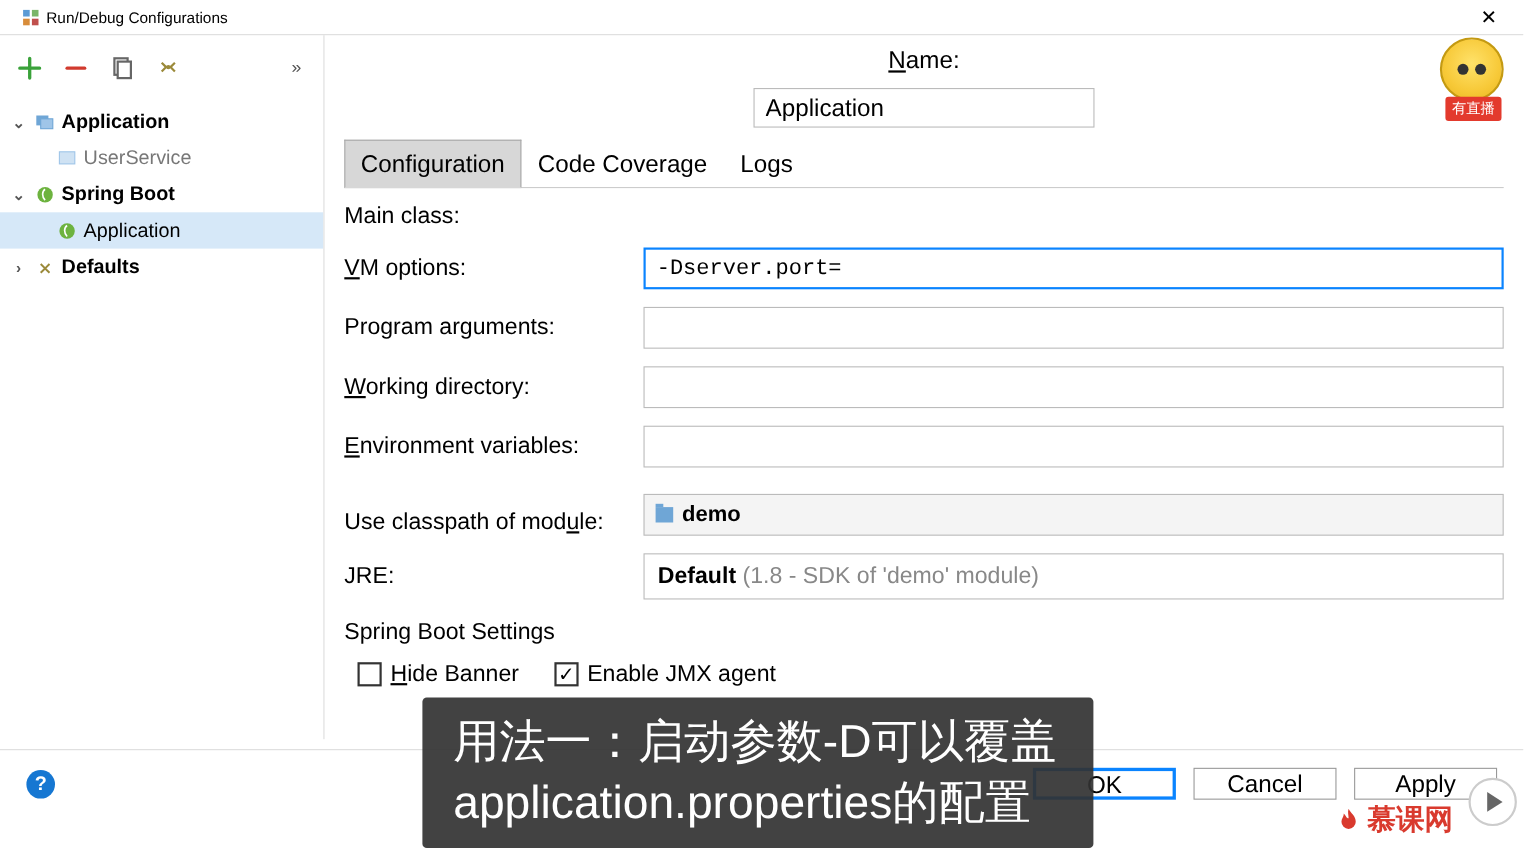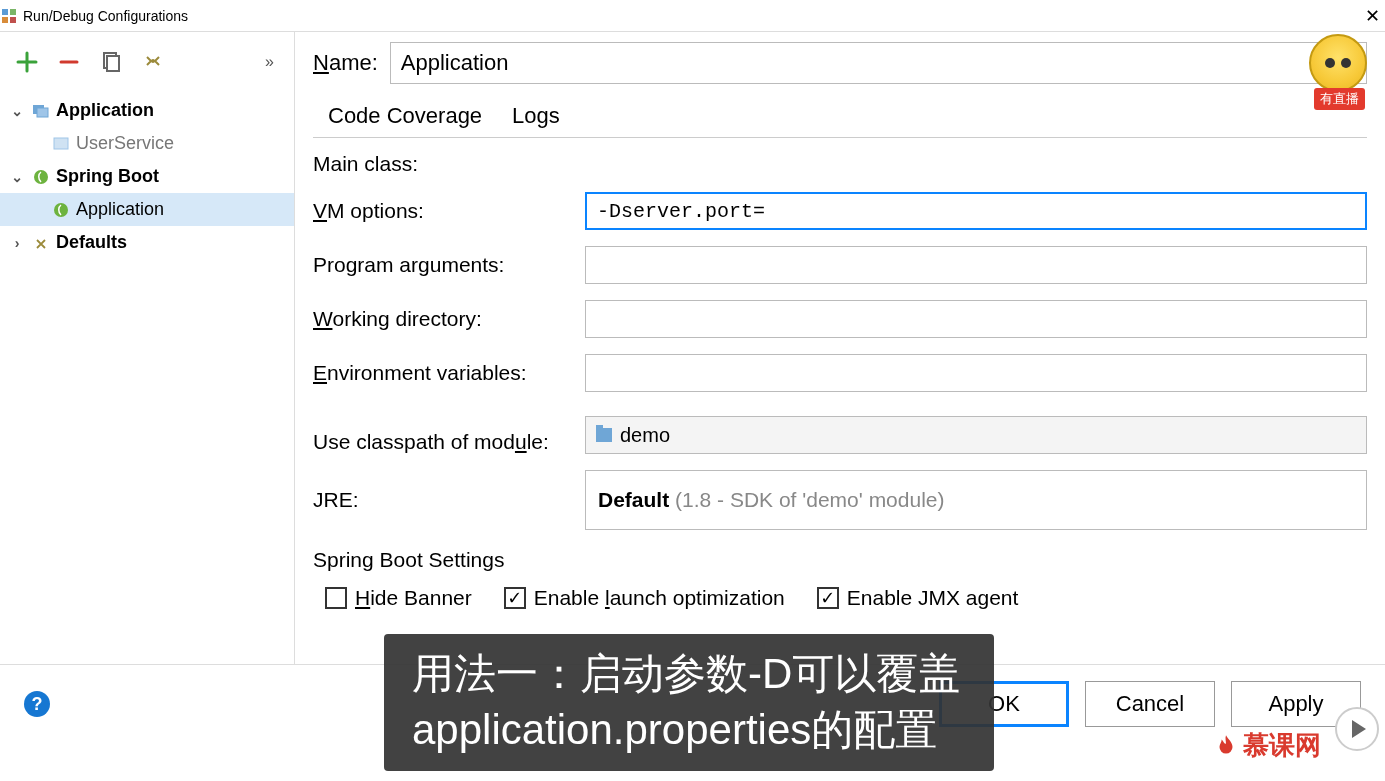--- a/index.html
+++ b/index.html
@@ -11,21 +11,21 @@
       width: 1385px;
       height: 781px;
       overflow: hidden;
       position: relative;
     }
     .titlebar {
       display: flex;
       align-items: center;
       justify-content: space-between;
       height: 32px;
-      padding: 0 1px;
+      padding: 0 20px;
       border-bottom: 1px solid #ddd;
       font-size: 14px;
     }
     .titlebar-left { display: flex; align-items: center; gap: 6px; }
     .titlebar-icon { width: 16px; height: 16px; display:inline-block; }
     .close-x { font-size: 18px; cursor: pointer; padding: 0 4px;}
     .dialog-body {
       display: flex;
       height: 640px;
     }
@@ -61,21 +61,21 @@
     .tree-node.bold { font-weight: 700; }
     .tree-node.selected { background: #d6e8f8; }
     .tree-chevron { width: 18px; text-align:center; color:#555; font-size:14px; }
     .tree-icon { width: 18px; height:18px; display:inline-block; }
     .right-panel {
       flex: 1;
       padding: 10px 18px 8px 18px;
       display: flex;
       flex-direction: column;
     }
-    .name-row { display:flex; align-items:center; gap:12px; margin-bottom:10px; }
+    .name-row { display:flex; align-items:center; gap:12px; margin-bottom:10px;flex-direction:column; }
     .name-label { font-size: 22px; }
     .name-input {
       flex:1;
       height: 42px;
       font-size: 22px;
       padding: 4px 10px;
       border: 1px solid #bbb;
     }
     .tabs-row { display:flex; border-bottom:1px solid #ccc; }
     .tab {
@@ -114,24 +114,25 @@
     .form-select {
       flex:1;
       height:38px;
       border:1px solid #bbb;
       background:#f4f4f4;
       display:flex;
       align-items:center;
       padding:0 10px;
       font-size:20px;
       gap:8px;
+      font-weight:bold;
     }
     .jre-select {
       flex:1;
-      height:60px;
+      height:42px;
       border:1px solid #bbb;
       display:flex;
       align-items:center;
       padding:0 12px;
       font-size:21px;
       gap:6px;
     }
     .jre-gray { color:#888; }
     .section-title { font-size:21px; margin: 18px 0 14px 0; }
     .checkbox-row { display:flex; gap:32px; align-items:center; padding-left:12px; flex-wrap:wrap; }
@@ -157,21 +158,21 @@
       background:#fff;
     }
     .help-icon {
       width:26px; height:26px; border-radius:50%;
       background:#1677d2; color:#fff; display:inline-flex;
       align-items:center; justify-content:center; font-weight:700;
       cursor:pointer;
     }
     .footer-spacer { flex:1; }
     .btn {
-      min-width:130px; height:46px; font-size:22px;
+      min-width:130px; height:29px; font-size:22px;
       border:1px solid #999; background:#fff; cursor:pointer;
       padding:0 18px;
     }
     .btn.primary { border:3px solid #0a84ff; }
     .subtitle-overlay {
       position:absolute;
       left: 384px;
       bottom: 10px;
       background: rgba(50,50,50,0.92);
       color:#fff;
@@ -310,20 +311,21 @@
     </div>
   </div>
 
   <div class="right-panel">
     <div class="name-row">
       <span class="name-label"><span class="underline-letter">N</span><span>ame:</span></span>
       <input class="name-input" value="Application" style="">
     </div>
 
     <div class="tabs-row">
+      <button class="tab active">Configuration</button>
       <button class="tab">Code Coverage</button>
       <button class="tab">Logs</button>
     </div>
 
     <div class="form-area">
       <div class="form-row">
         <span class="form-label">Main class:</span>
       </div>
 
       <div class="form-row">
@@ -363,24 +365,20 @@
 
       <div class="section-title">Spring Boot Settings</div>
 
       <div class="checkbox-row">
         <label class="checkbox-item">
           <span class="checkbox-box"></span>
           <span><span class="underline-letter">H</span><span>ide Banner</span></span>
         </label>
         <label class="checkbox-item">
           <span class="checkbox-box checked"></span>
-          <span><span>Enable </span><span class="underline-letter">l</span><span>aunch optimization</span></span>
-        </label>
-        <label class="checkbox-item">
-          <span class="checkbox-box checked"></span>
           <span>Enable JMX agent</span>
         </label>
       </div>
     </div>
   </div>
 </div>
 
 <div class="footer">
   <span class="help-icon">?</span>
   <span class="footer-spacer"></span>

